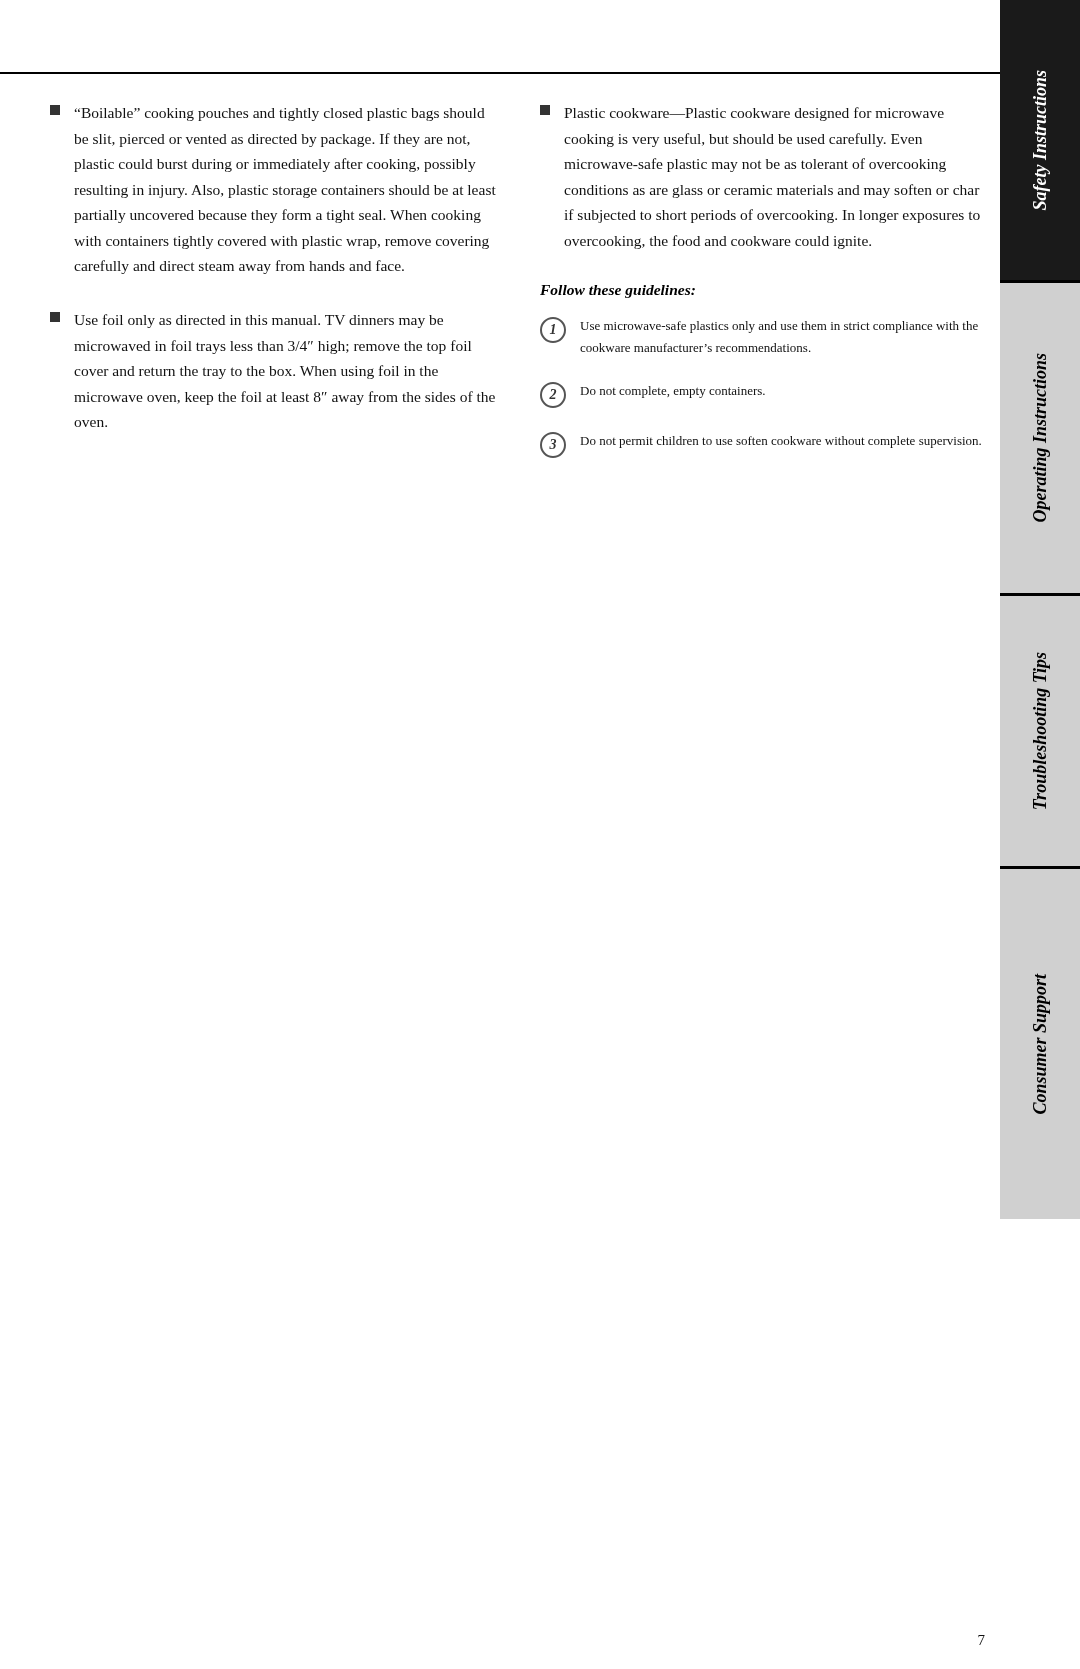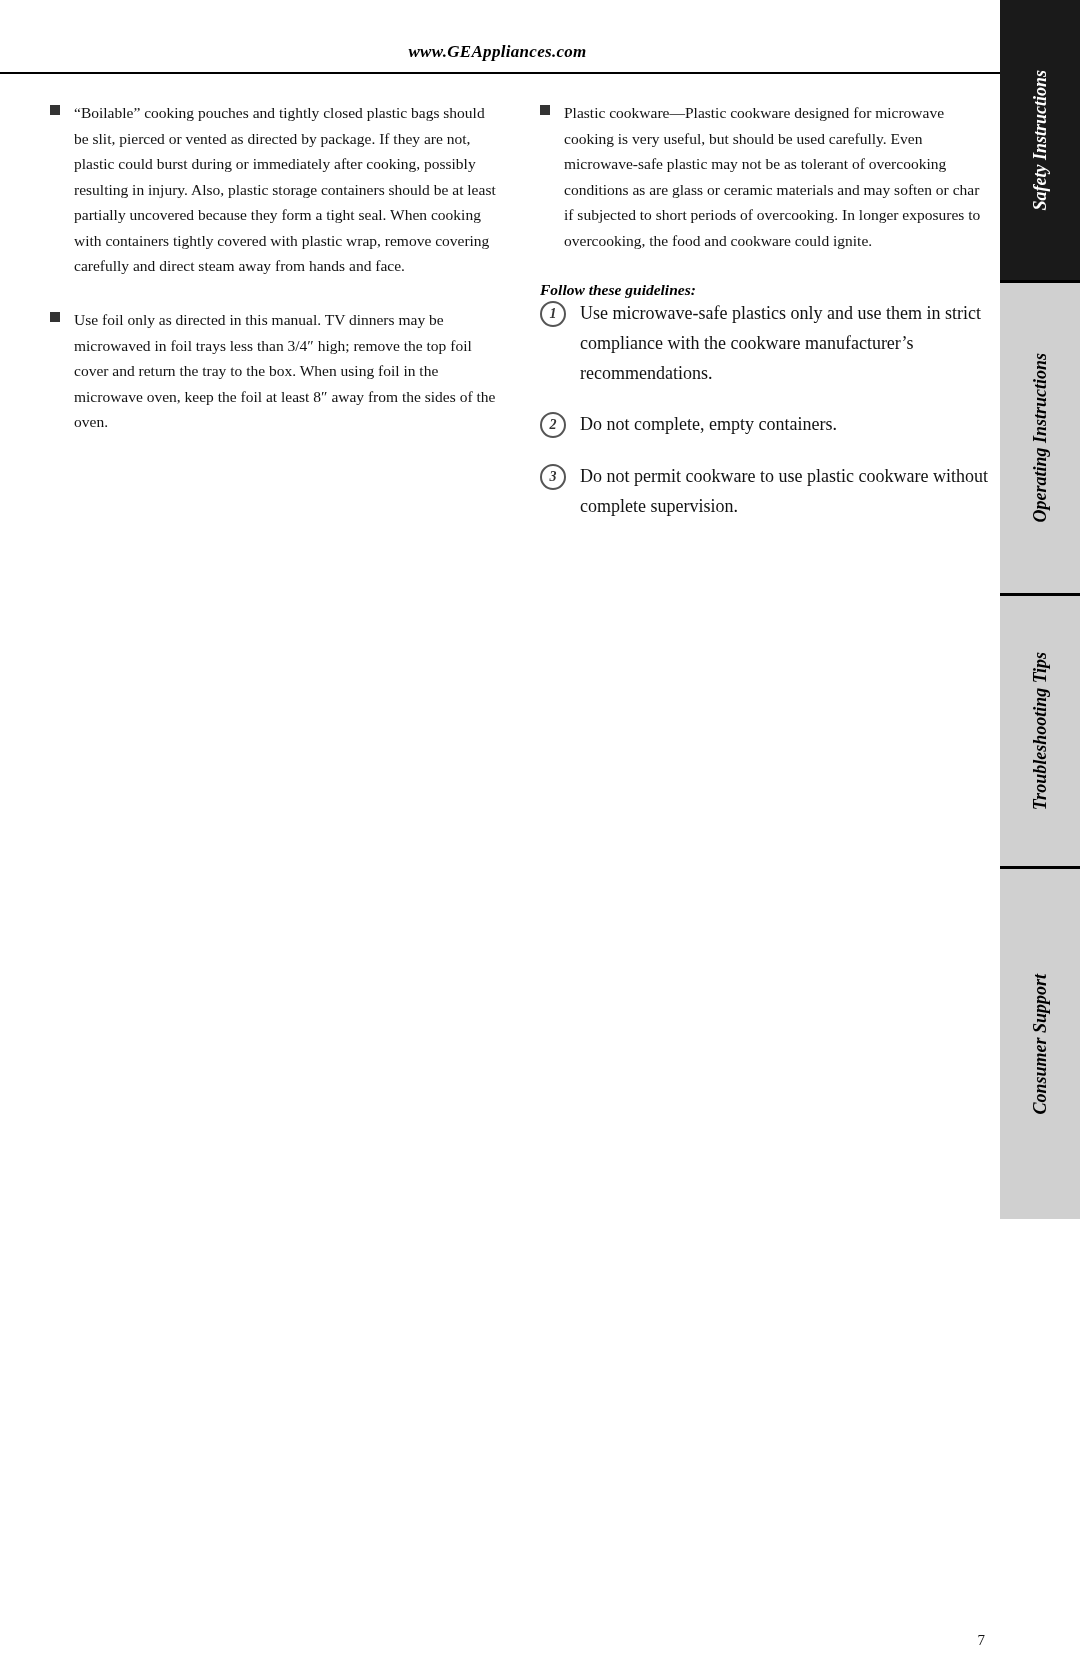--- a/index.html
+++ b/index.html
@@ -154,20 +154,21 @@
     .bullet-text {
       font-size: 15.5px;
       line-height: 1.65;
       color: #111;
     }
 
     .follow-guidelines {
       font-style: italic;
       font-weight: bold;
       font-size: 15.5px;
+      margin-bottom: 16px;
       margin-top: 10px;
     }
 
     .numbered-item {
       display: flex;
       flex-direction: row;
       align-items: flex-start;
       margin-bottom: 22px;
     }
 
@@ -182,42 +183,41 @@
       font-style: italic;
       font-size: 14px;
       font-weight: bold;
       flex-shrink: 0;
       margin-right: 14px;
       margin-top: 2px;
       color: #333;
     }
 
     .numbered-text {
-      font-size: 18px;
+      font-size: 13px;
       line-height: 1.65;
       color: #111;
     }
 
     
     .page-number {
       position: absolute;
       bottom: 20px;
       right: 95px;
       font-size: 15px;
       color: #111;
     }
   </style>
 </head>
 <body>
 
 <div class="page-container">
 
   <div class="top-rule"></div>
 
-  <div class="website-url">www.GEAppliances.com</div>
 
   <div class="right-sidebar">
 
     <div class="sidebar-section sidebar-section-1">
       <span class="sidebar-label">Safety Instructions</span>
     </div>
 
     <div class="sidebar-divider"></div>
 
     <div class="sidebar-section sidebar-section-2">
@@ -268,21 +268,21 @@
         <div class="numbered-text">Use microwave-safe plastics only and use them in strict compliance with the cookware manufacturer’s recommendations.</div>
       </div>
 
       <div class="numbered-item">
         <div class="number-circle">2</div>
         <div class="numbered-text">Do not complete, empty containers.</div>
       </div>
 
       <div class="numbered-item">
         <div class="number-circle">3</div>
-        <div class="numbered-text">Do not permit cookware to use plastic cookware without complete supervision.</div>
+        <div class="numbered-text">Do not permit children to use soften cookware without complete supervision.</div>
       </div>
 
     </div>
 
   </div>
 
   <div class="page-number">7</div>
 
 </div>
 

